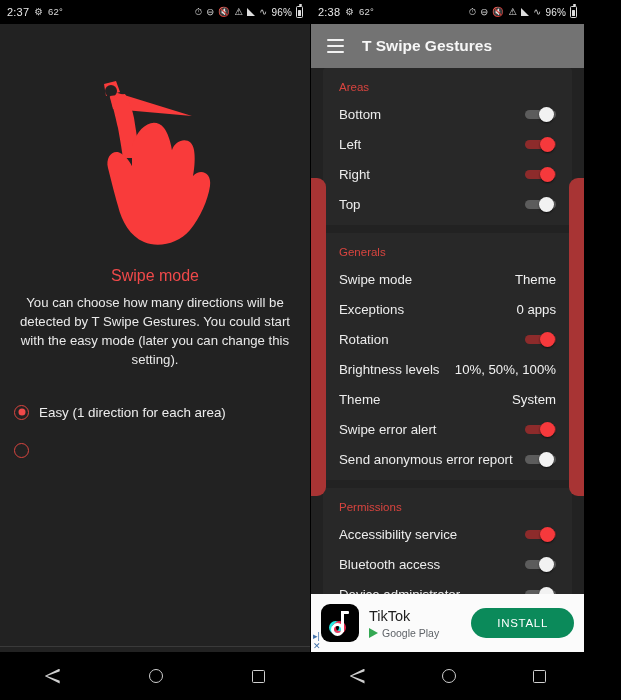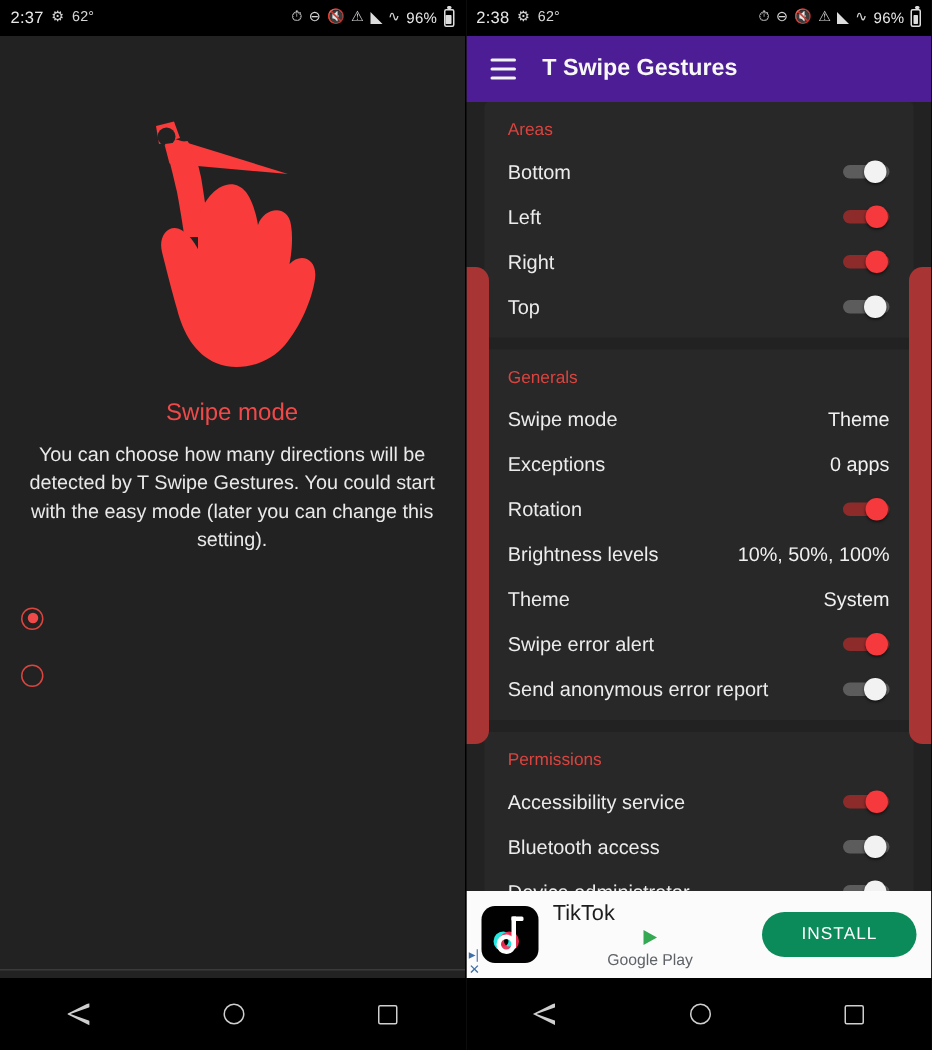--- a/index.html
+++ b/index.html
@@ -4,21 +4,21 @@
 <style>
   * { box-sizing: border-box; margin: 0; padding: 0; }
   html, body {
     width: 621px; height: 700px;
     background: #000;
     font-family: "Liberation Sans", sans-serif;
     overflow: hidden;
   }
   .screens { display: flex; width: 621px; height: 700px; }
   .phone { position: relative; width: 310px; height: 700px; background: #222222; overflow: hidden; }
-  .phone.right { width: 311px; }
+  .phone.right { width: 273px; }
   .divider-gap { width: 1px; background: #000; height: 700px; }
 
   
   .statusbar {
     height: 24px; background: #000; color: #e8e8e8;
     display: flex; align-items: center; justify-content: space-between;
     padding: 0 7px; font-size: 10.5px; letter-spacing: .2px;
   }
   .sb-left { display: flex; align-items: center; gap: 5px; }
   .sb-right { display: flex; align-items: center; gap: 4px; font-size: 10px; }
@@ -104,21 +104,21 @@
   .nav-tri.hollow:after{
     content:""; position:absolute; left:2.4px; top:2.6px; right:-1px; bottom:2.6px;
     background:#000;
     clip-path: polygon(100% 0, 100% 100%, 0 50%);
   }
   .nav-circle { width: 14px; height: 14px; border: 1.6px solid #cfcfcf; border-radius: 50%; }
   .nav-square { width: 13px; height: 13px; border: 1.6px solid #cfcfcf; border-radius: 1.5px; }
 
   
   .appbar {
-    height: 44px; background: #4c1d95; display: flex; align-items: center;
+    height: 44px; background: #737373; display: flex; align-items: center;
     gap: 18px; padding: 0 16px;
   }
   .hamburger { width: 17px; display: flex; flex-direction: column; gap: 4px; cursor: pointer; }
   .hamburger i { display: block; height: 1.8px; background: #f2f2f2; border-radius: 1px; }
   .appbar-title { color: #f7f7f7; font-size: 15.5px; font-weight: bold; }
 
   .settings-scroll {
     position: absolute; top: 68px; left: 0; right: 0; bottom: 106px;
     overflow: hidden;
   }
@@ -181,21 +181,21 @@
   .ad-icon .cy {
     position: absolute; left: 8px; top: 17px; width: 13px; height: 13px;
     border: 3.2px solid #25f4ee; border-radius: 50%; opacity: .95;
   }
   .ad-icon .rd {
     position: absolute; left: 12px; top: 17px; width: 13px; height: 13px;
     border: 3.2px solid #fe2c55; border-radius: 50%; opacity: .9;
   }
   .ad-text { flex: 1; min-width: 0; }
   .ad-title { color: #1d1d1d; font-size: 14.5px; line-height: 17px; }
-  .ad-sub { color: #5f6368; font-size: 10.5px; display: flex; align-items: center; gap: 4px; margin-top: 2px; flex-direction: column; }
+  .ad-sub { color: #5f6368; font-size: 10.5px; display: flex; align-items: center; gap: 4px; margin-top: 2px; }
   .gplay {
     width: 0; height: 0; border-left: 9px solid #34a853;
     border-top: 5.5px solid transparent; border-bottom: 5.5px solid transparent;
   }
   .ad-cta {
     background: #0b8a5a; color: #fff; font-size: 11.5px; letter-spacing: .7px;
     border: none; border-radius: 18px; padding: 9px 26px; cursor: pointer;
     font-family: inherit; flex: 0 0 auto;
   }
   .ad-marks {
@@ -249,20 +249,21 @@
                      C48 104 52 112 52 112 Z" fill="#f93b3b"></path>
           </svg>
         </div>
 
         <div class="wiz-title">Swipe mode</div>
         <div class="wiz-desc">You can choose how many directions will be detected by T Swipe Gestures. You could start with the easy mode (later you can change this setting).</div>
 
         <div class="radios">
           <div class="radio-row">
             <span class="radio on"></span>
+            <span class="radio-label">Easy (1 direction for each area)</span>
           </div>
           <div class="radio-row">
             <span class="radio"></span>
           </div>
         </div>
       </div>
 
       <div class="wiz-footer">
         <button class="wiz-btn">Back</button>
         <button class="wiz-btn">Next</button>

